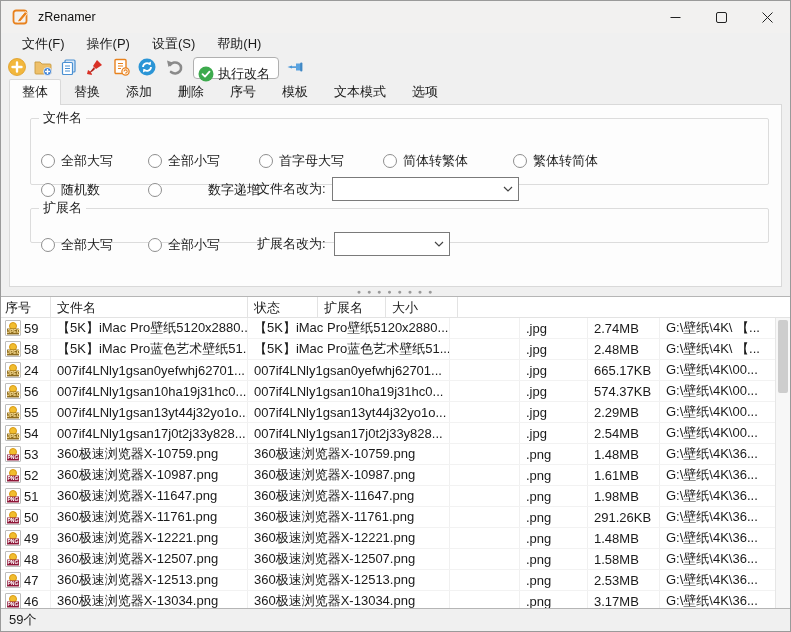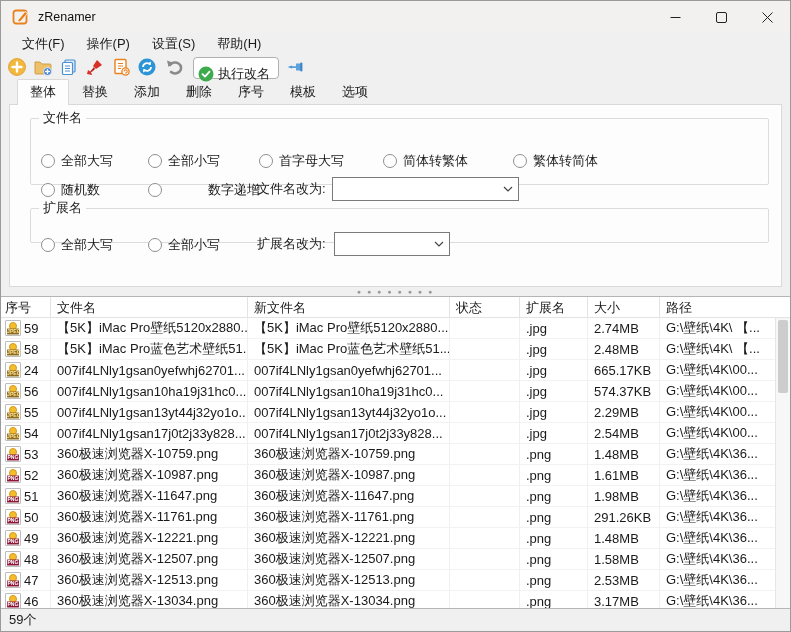--- a/index.html
+++ b/index.html
@@ -18,21 +18,21 @@
   .cap-btn { width:46px; height:100%; display:flex; align-items:center; justify-content:center; cursor:default; }
   
   .menubar { height:22px; display:flex; align-items:center; padding-left:12px; flex:0 0 auto; }
   .menu-item { padding:2px 9px; margin-right:4px; }
   
   .toolbar { height:26px; display:flex; align-items:center; padding-left:4px; flex:0 0 auto; }
   .tool-btn { width:24px; height:24px; display:flex; align-items:center; justify-content:center; border-radius:3px; margin-right:2px; }
   .exec-btn { height:22px; margin:0 4px 0 6px; padding:12px 8px 0 4px; display:flex; align-items:center; gap:4px;
     background:#fff; border:1px solid #b0b0b0; border-radius:4px; }
   
-  .tabstrip { height:23px; display:flex; align-items:flex-end; padding-left:16px; flex:0 0 auto; position:relative; z-index:2; }
+  .tabstrip { height:23px; display:flex; align-items:flex-end; padding-left:8px; flex:0 0 auto; position:relative; z-index:2; }
   .tab { padding:3px 12px 4px 12px; border:1px solid transparent; border-bottom:none; margin-bottom:-1px; }
   .tab.selected { background:#fdfdfd; border-color:#d9d9d9; border-top-left-radius:2px; border-top-right-radius:2px; }
   
   .tabpage { height:183px; margin:0 8px; background:#fdfdfd; border:1px solid #d9d9d9; position:relative; flex:0 0 auto; z-index:1; }
   fieldset.group { position:absolute; left:20px; right:12px; border:1px solid #dcdcdc; border-radius:2px; }
   fieldset.group legend { margin-left:8px; padding:0 4px; font-size:13px; color:#222; }
   .g1 { top:4px; height:76px; }
   .g2 { top:94px; height:44px; }
   .radio-item { position:absolute; display:flex; align-items:center; white-space:nowrap; }
   .radio-circle { width:14px; height:14px; border:1px solid #8f8f8f; border-radius:50%; background:#fff; margin-right:6px; flex:0 0 auto; }
@@ -194,20 +194,21 @@
     </div>
   </div>
 
   <div class="tabstrip" id="tabstrip">
       <div class="tab selected">整体</div>
       <div class="tab">替换</div>
       <div class="tab">添加</div>
       <div class="tab">删除</div>
       <div class="tab">序号</div>
       <div class="tab">模板</div>
+      <div class="tab">文本模式</div>
       <div class="tab">选项</div>
     </div>
 
   <div class="tabpage">
     <fieldset class="group g1">
       <legend>文件名</legend>
       <span id="fn-radios"><label class="radio-item" style="left: 10px; top: 25px;">
             <span class="radio-circle"></span>
             <span>全部大写</span>
           </label><label class="radio-item" style="left: 117px; top: 25px;">
@@ -262,25 +263,23 @@
   </div>
 
   <div class="splitter">
     <span class="dots">● ● ● ● ● ● ● ●</span>
   </div>
 
   <div class="tablewrap">
     <div class="thead" id="thead">
         <div class="th c0">序号</div>
         <div class="th c1">文件名</div>
-        <div class="th c2">新文件名</div>
         <div class="th c3">状态</div>
         <div class="th c4">扩展名</div>
         <div class="th c5">大小</div>
-        <div class="th c6">路径</div>
       </div>
     <div class="tbody" id="tbody">
         <div class="row">
           <div class="td c0">
             <span class="ficon jpeg">
               <i class="dot"></i>
               <b class="ext">JPEG</b>
             </span>
             <span>59</span>
           </div>

